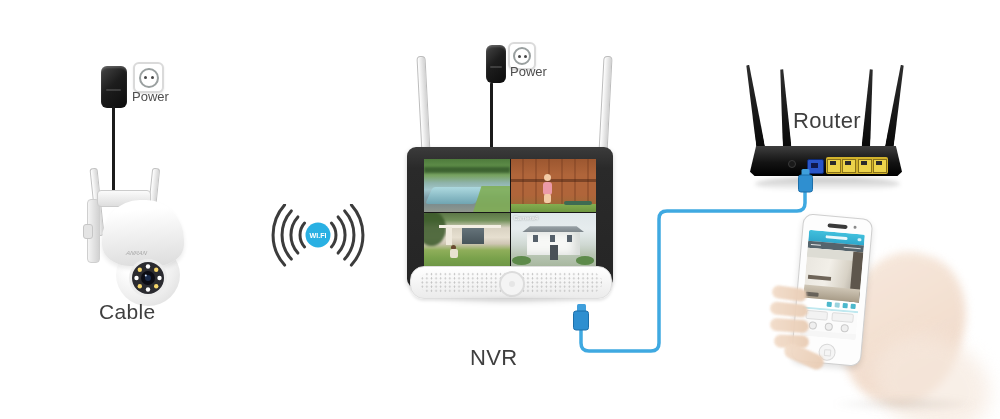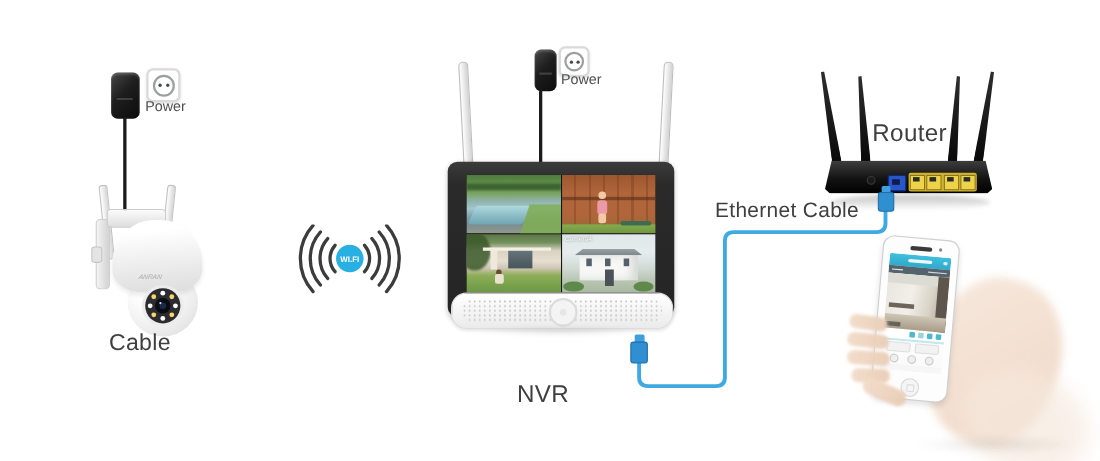--- a/index.html
+++ b/index.html
@@ -249,21 +249,20 @@
     <div class="rt-refl"></div>
   </div>
 
   <svg class="cable-svg" width="1000" height="419" viewBox="0 0 1000 419">
     <path d="M 581 328 L 581 343 Q 581 351 589 351 L 651 351 Q 659 351 659 343 L 659 219 Q 659 211 667 211 L 797 211 Q 805 211 805 203 L 805 191" fill="none" stroke="#3fa9e1" stroke-width="3.5" stroke-linejoin="round"></path>
     <rect x="577" y="304" width="9" height="10" rx="1.5" fill="#3f9fdc"></rect>
     <rect x="573.5" y="311" width="15" height="19" rx="2.5" fill="#2f8fd0" stroke="#1d6faa" stroke-width="1"></rect>
     <rect x="801.5" y="169" width="8" height="9" rx="1.5" fill="#3f9fdc"></rect>
     <rect x="798.5" y="175" width="14" height="17" rx="2.5" fill="#2f8fd0" stroke="#1d6faa" stroke-width="1"></rect>
   </svg>
-  <div class="lbl" style="left:650px;top:181px;font-size:19px;">Ethernet Cable</div>
 
   <div>
     <div class="hand palm abs"></div>
     <div class="hand wrist abs"></div>
     <div class="hand-shadow"></div>
 
     <div class="phone">
       <div class="ph-slot"></div>
       <div class="ph-dot"></div>
       <div class="ph-screen">

